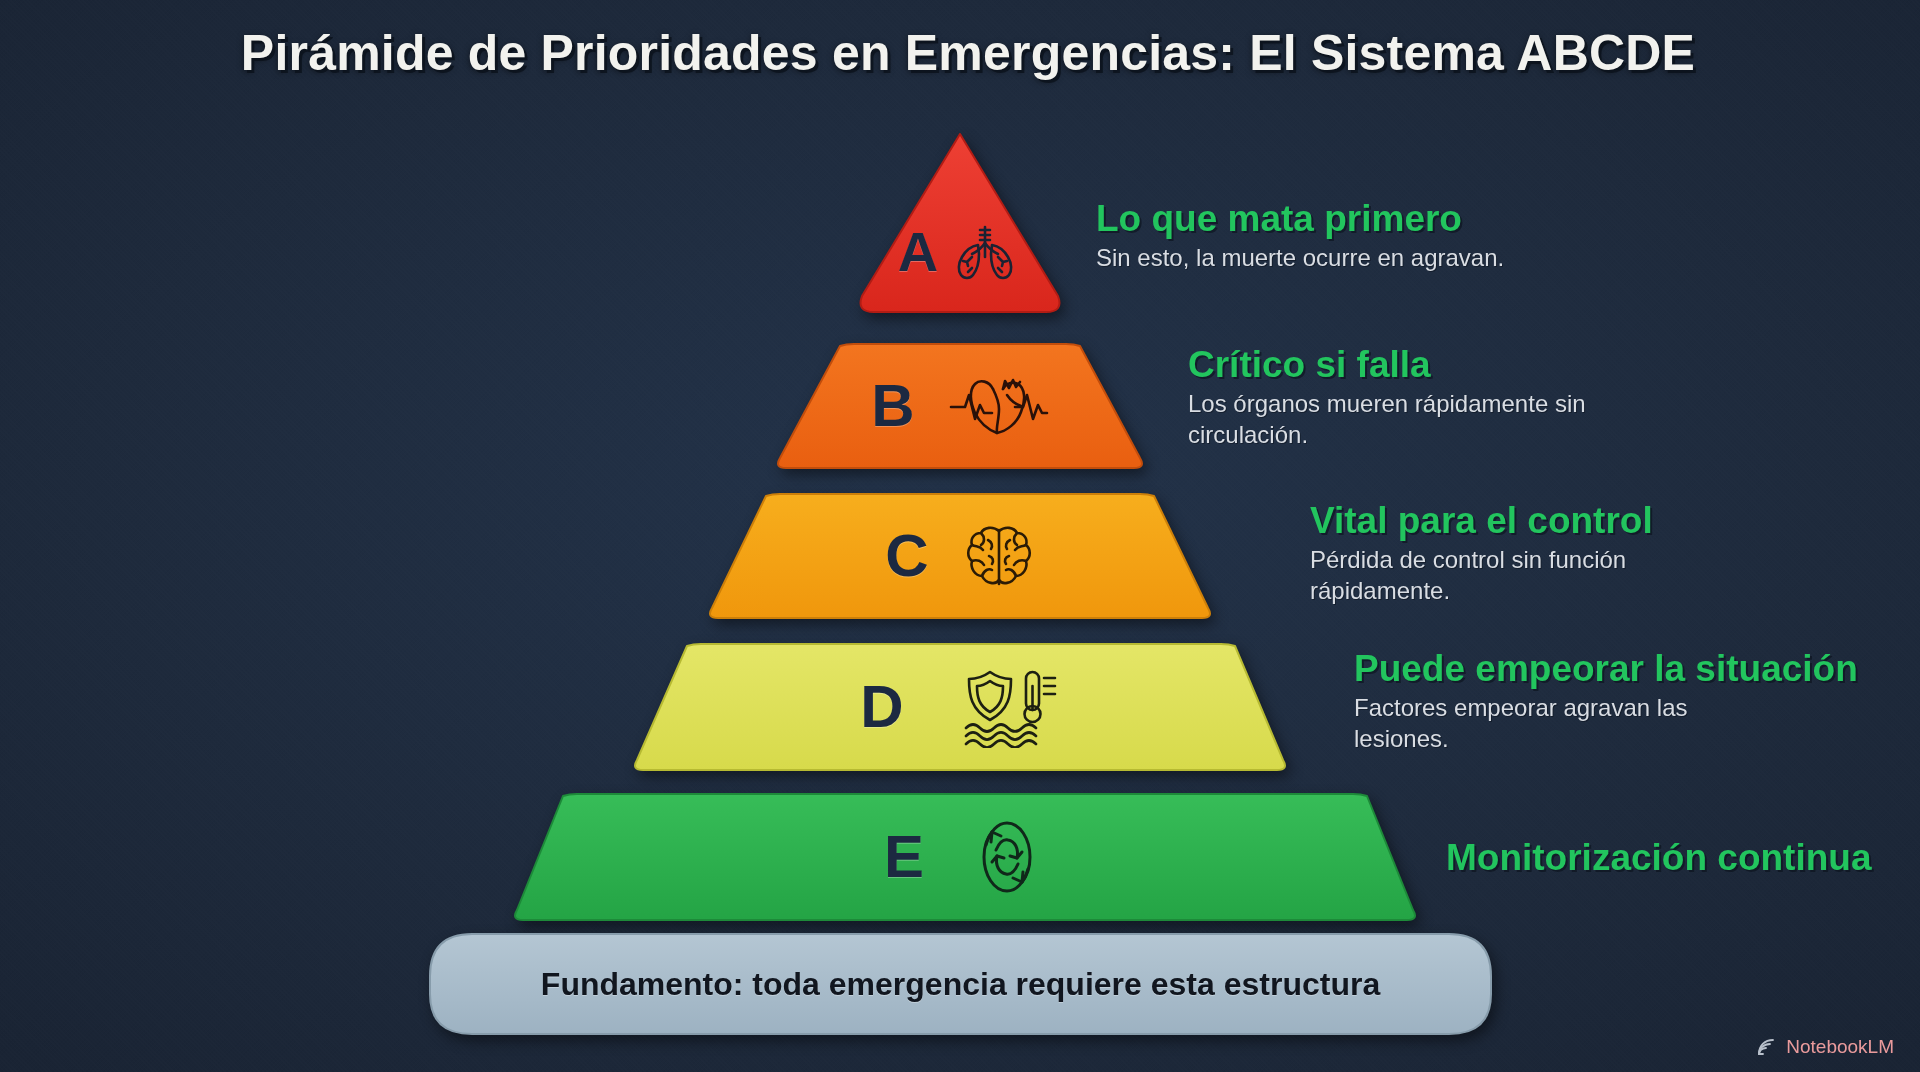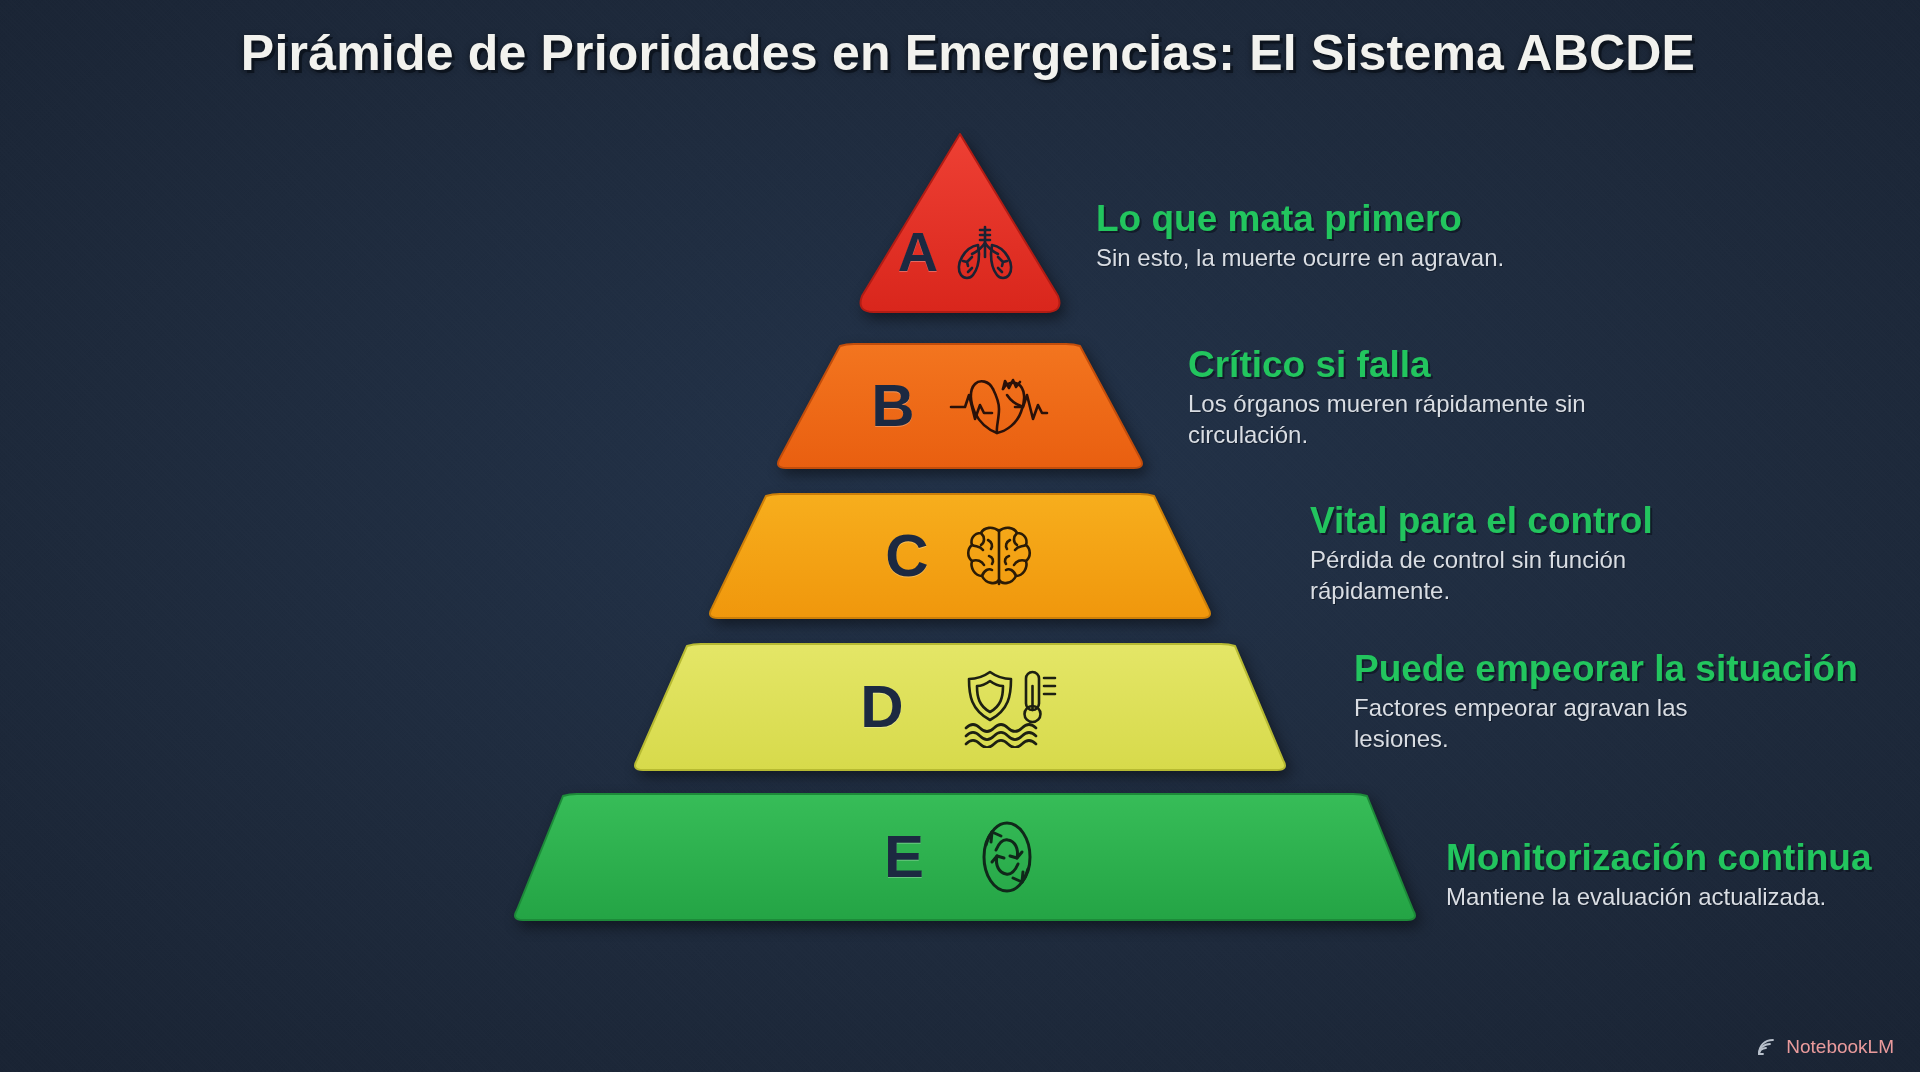--- a/index.html
+++ b/index.html
@@ -297,20 +297,32 @@
           <path d="M24 13 l-1 10 M24 13 l9 4"></path>
           <path d="M28 31 C31 24 35 20 40 21 C47 22 51 30 49 39"></path>
           <path d="M49 39 l5 -6 M49 39 l-7 -2"></path>
           <path d="M50 45 C47 52 43 56 38 55 C31 54 27 46 29 37"></path>
           <path d="M29 37 l-5 6 M29 37 l7 2"></path>
         </g>
       </svg>
     </div>
   </div>
 
+  <div class="tier" id="tier-base">
+    <svg class="shape" viewBox="0 0 1065 104" preserveAspectRatio="none">
+      <defs>
+        <linearGradient id="gf" x1="0" y1="0" x2="0" y2="1">
+          <stop offset="0%" stop-color="#b4c6d3"></stop>
+          <stop offset="100%" stop-color="#9db2c2"></stop>
+        </linearGradient>
+      </defs>
+      <path d="M44 2 L1021 2 Q1063 2 1063 44 L1063 62 Q1063 102 1021 102 L44 102 Q2 102 2 62 L2 44 Q2 2 44 2 Z" fill="url(#gf)" stroke="#879cab" stroke-width="2"></path>
+    </svg>
+    <div class="base-label">Fundamento: toda emergencia requiere esta estructura</div>
+  </div>
 
 </div>
 
 <div class="caption" id="cap-a">
   <div class="head">Lo que mata primero</div>
   <div class="sub">Sin esto, la muerte ocurre en agravan.</div>
 </div>
 
 <div class="caption" id="cap-b">
   <div class="head">Crítico si falla</div>
@@ -322,21 +334,20 @@
   <div class="sub">Pérdida de control sin función rápidamente.</div>
 </div>
 
 <div class="caption" id="cap-d">
   <div class="head">Puede empeorar la situación</div>
   <div class="sub">Factores empeorar agravan las lesiones.</div>
 </div>
 
 <div class="caption" id="cap-e">
   <div class="head">Monitorización continua</div>
-  <div class="sub">Mantiene la evaluación actualizada.</div>
 </div>
 
 <div id="watermark">
   <svg width="22" height="20" viewBox="0 0 22 20">
     <g fill="none" stroke="#c6ced8" stroke-width="1.8" stroke-linecap="round">
       <path d="M3 17 C3 8 9 3 17 3"></path>
       <path d="M3 17 C3 11 8 7 14 7"></path>
       <path d="M3 17 C3 14 6 11 10 11"></path>
       <path d="M3 17 h4"></path>
     </g>

